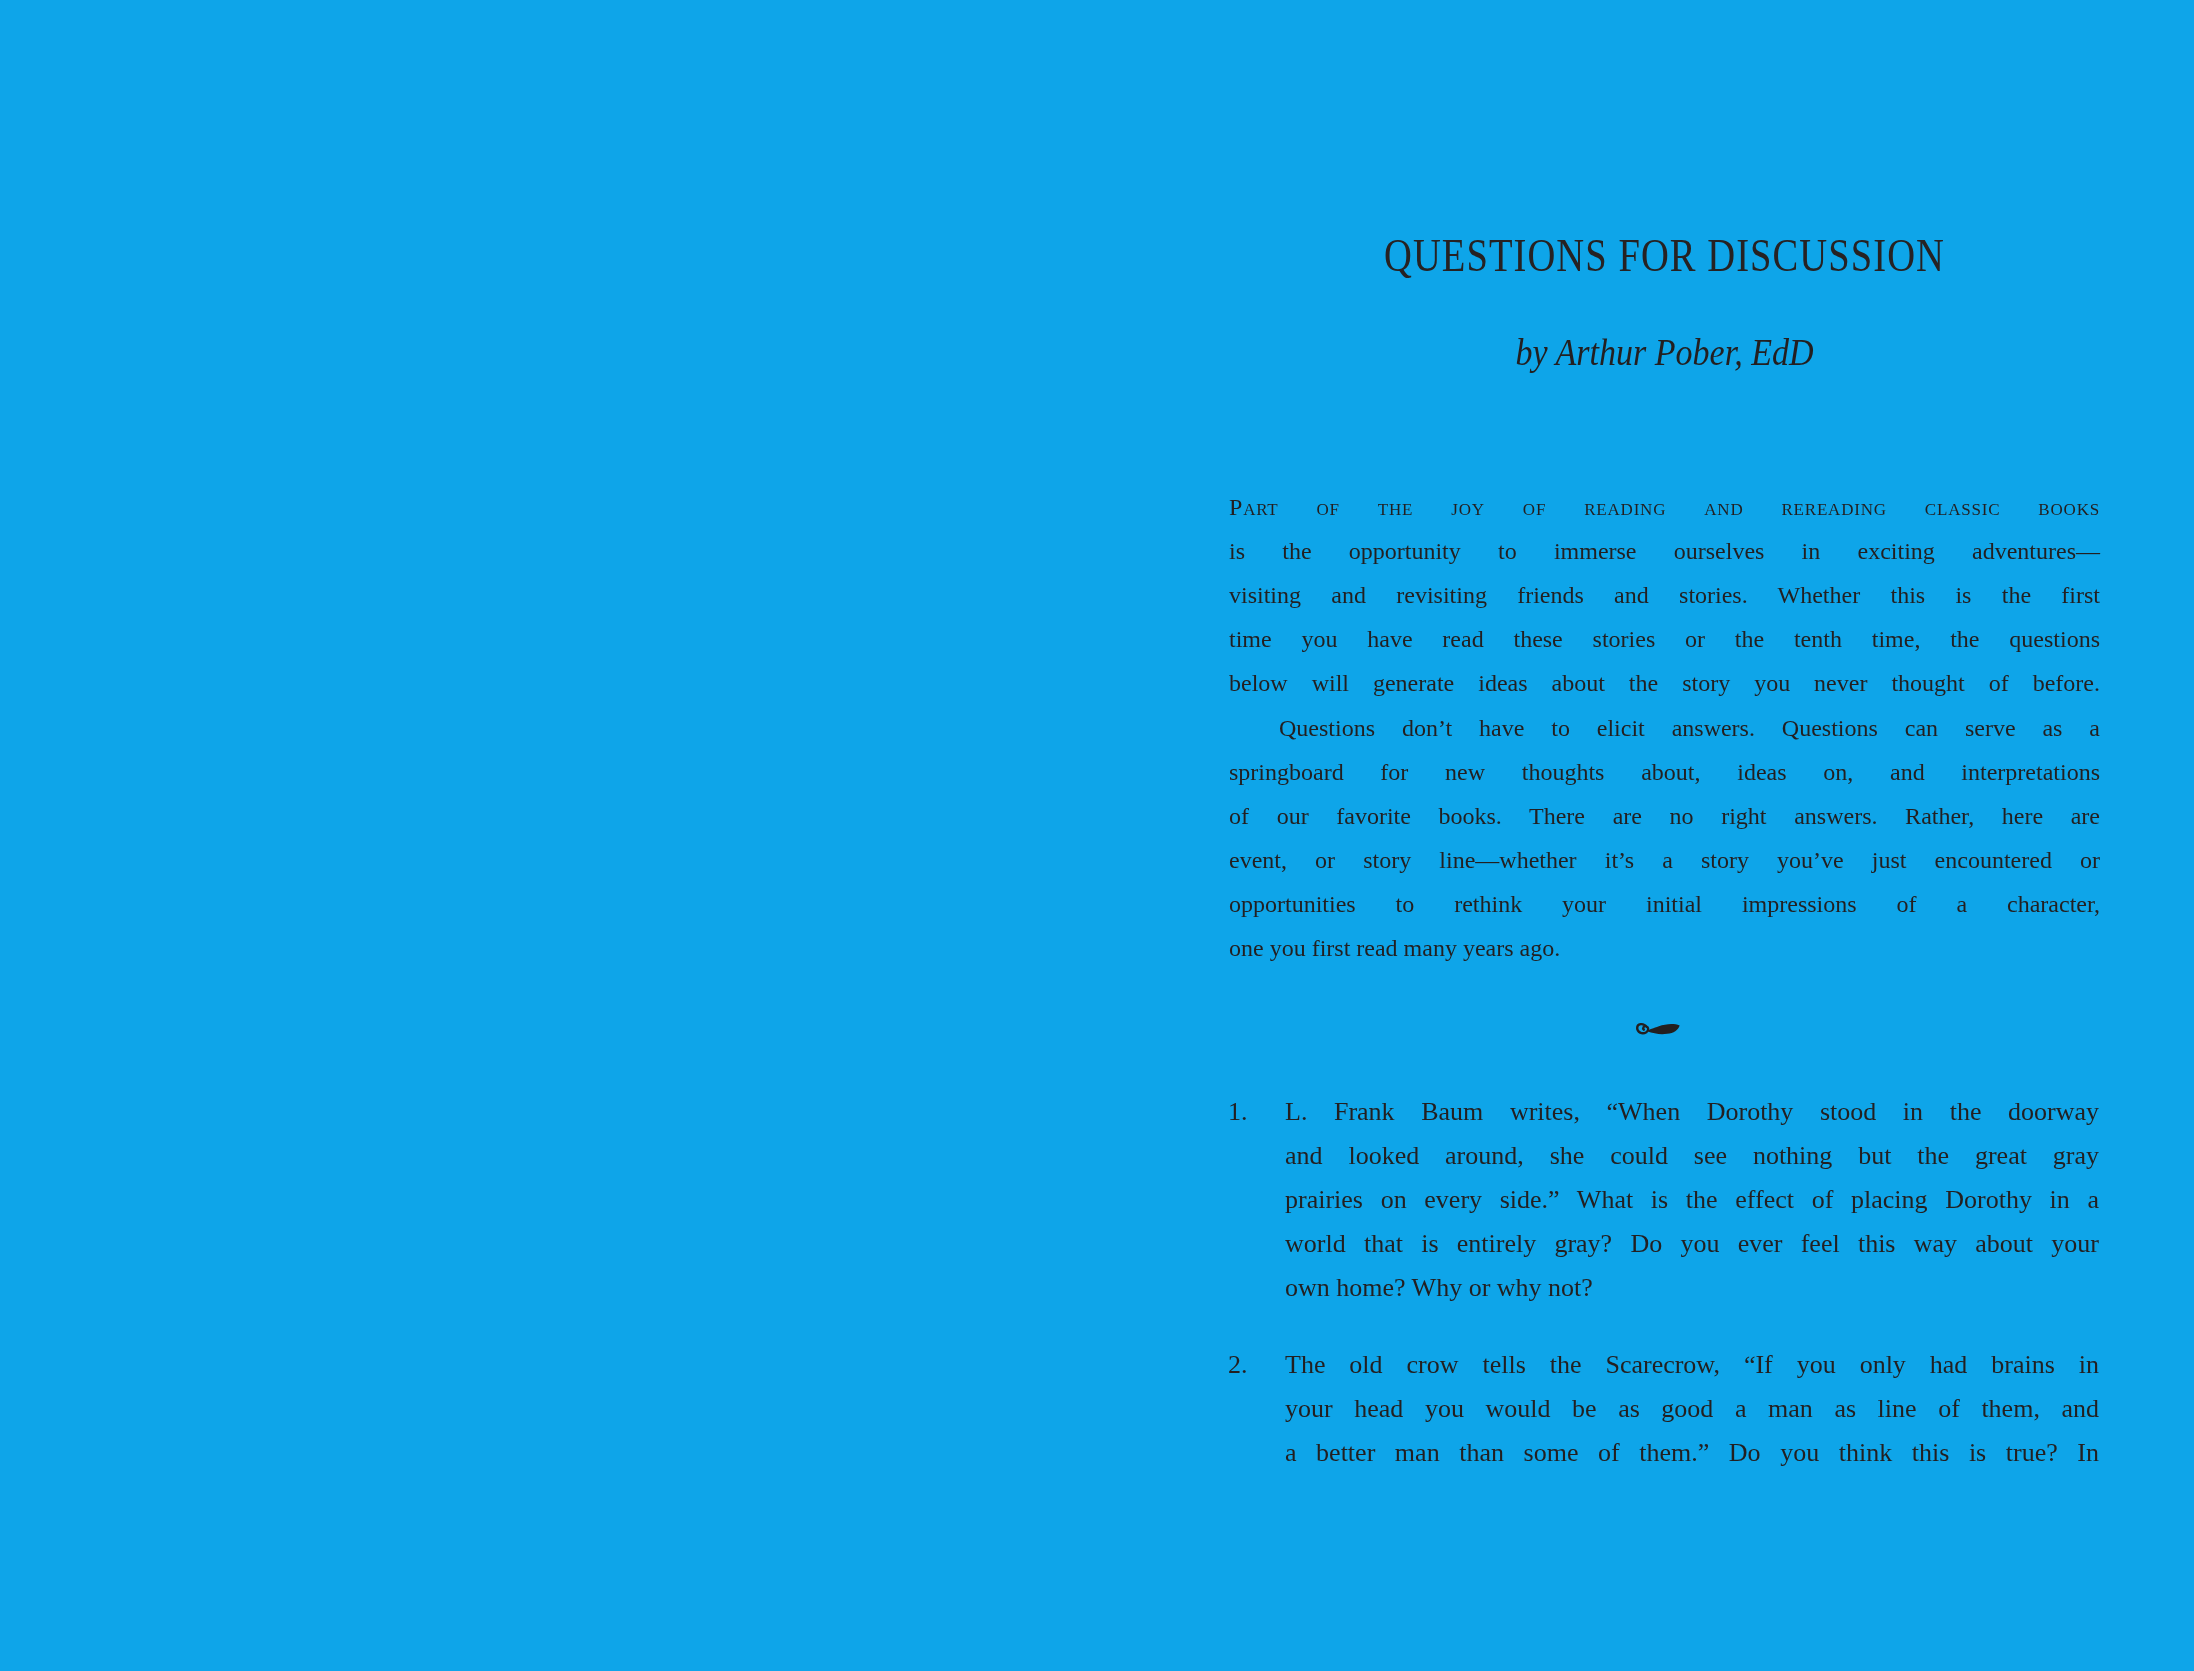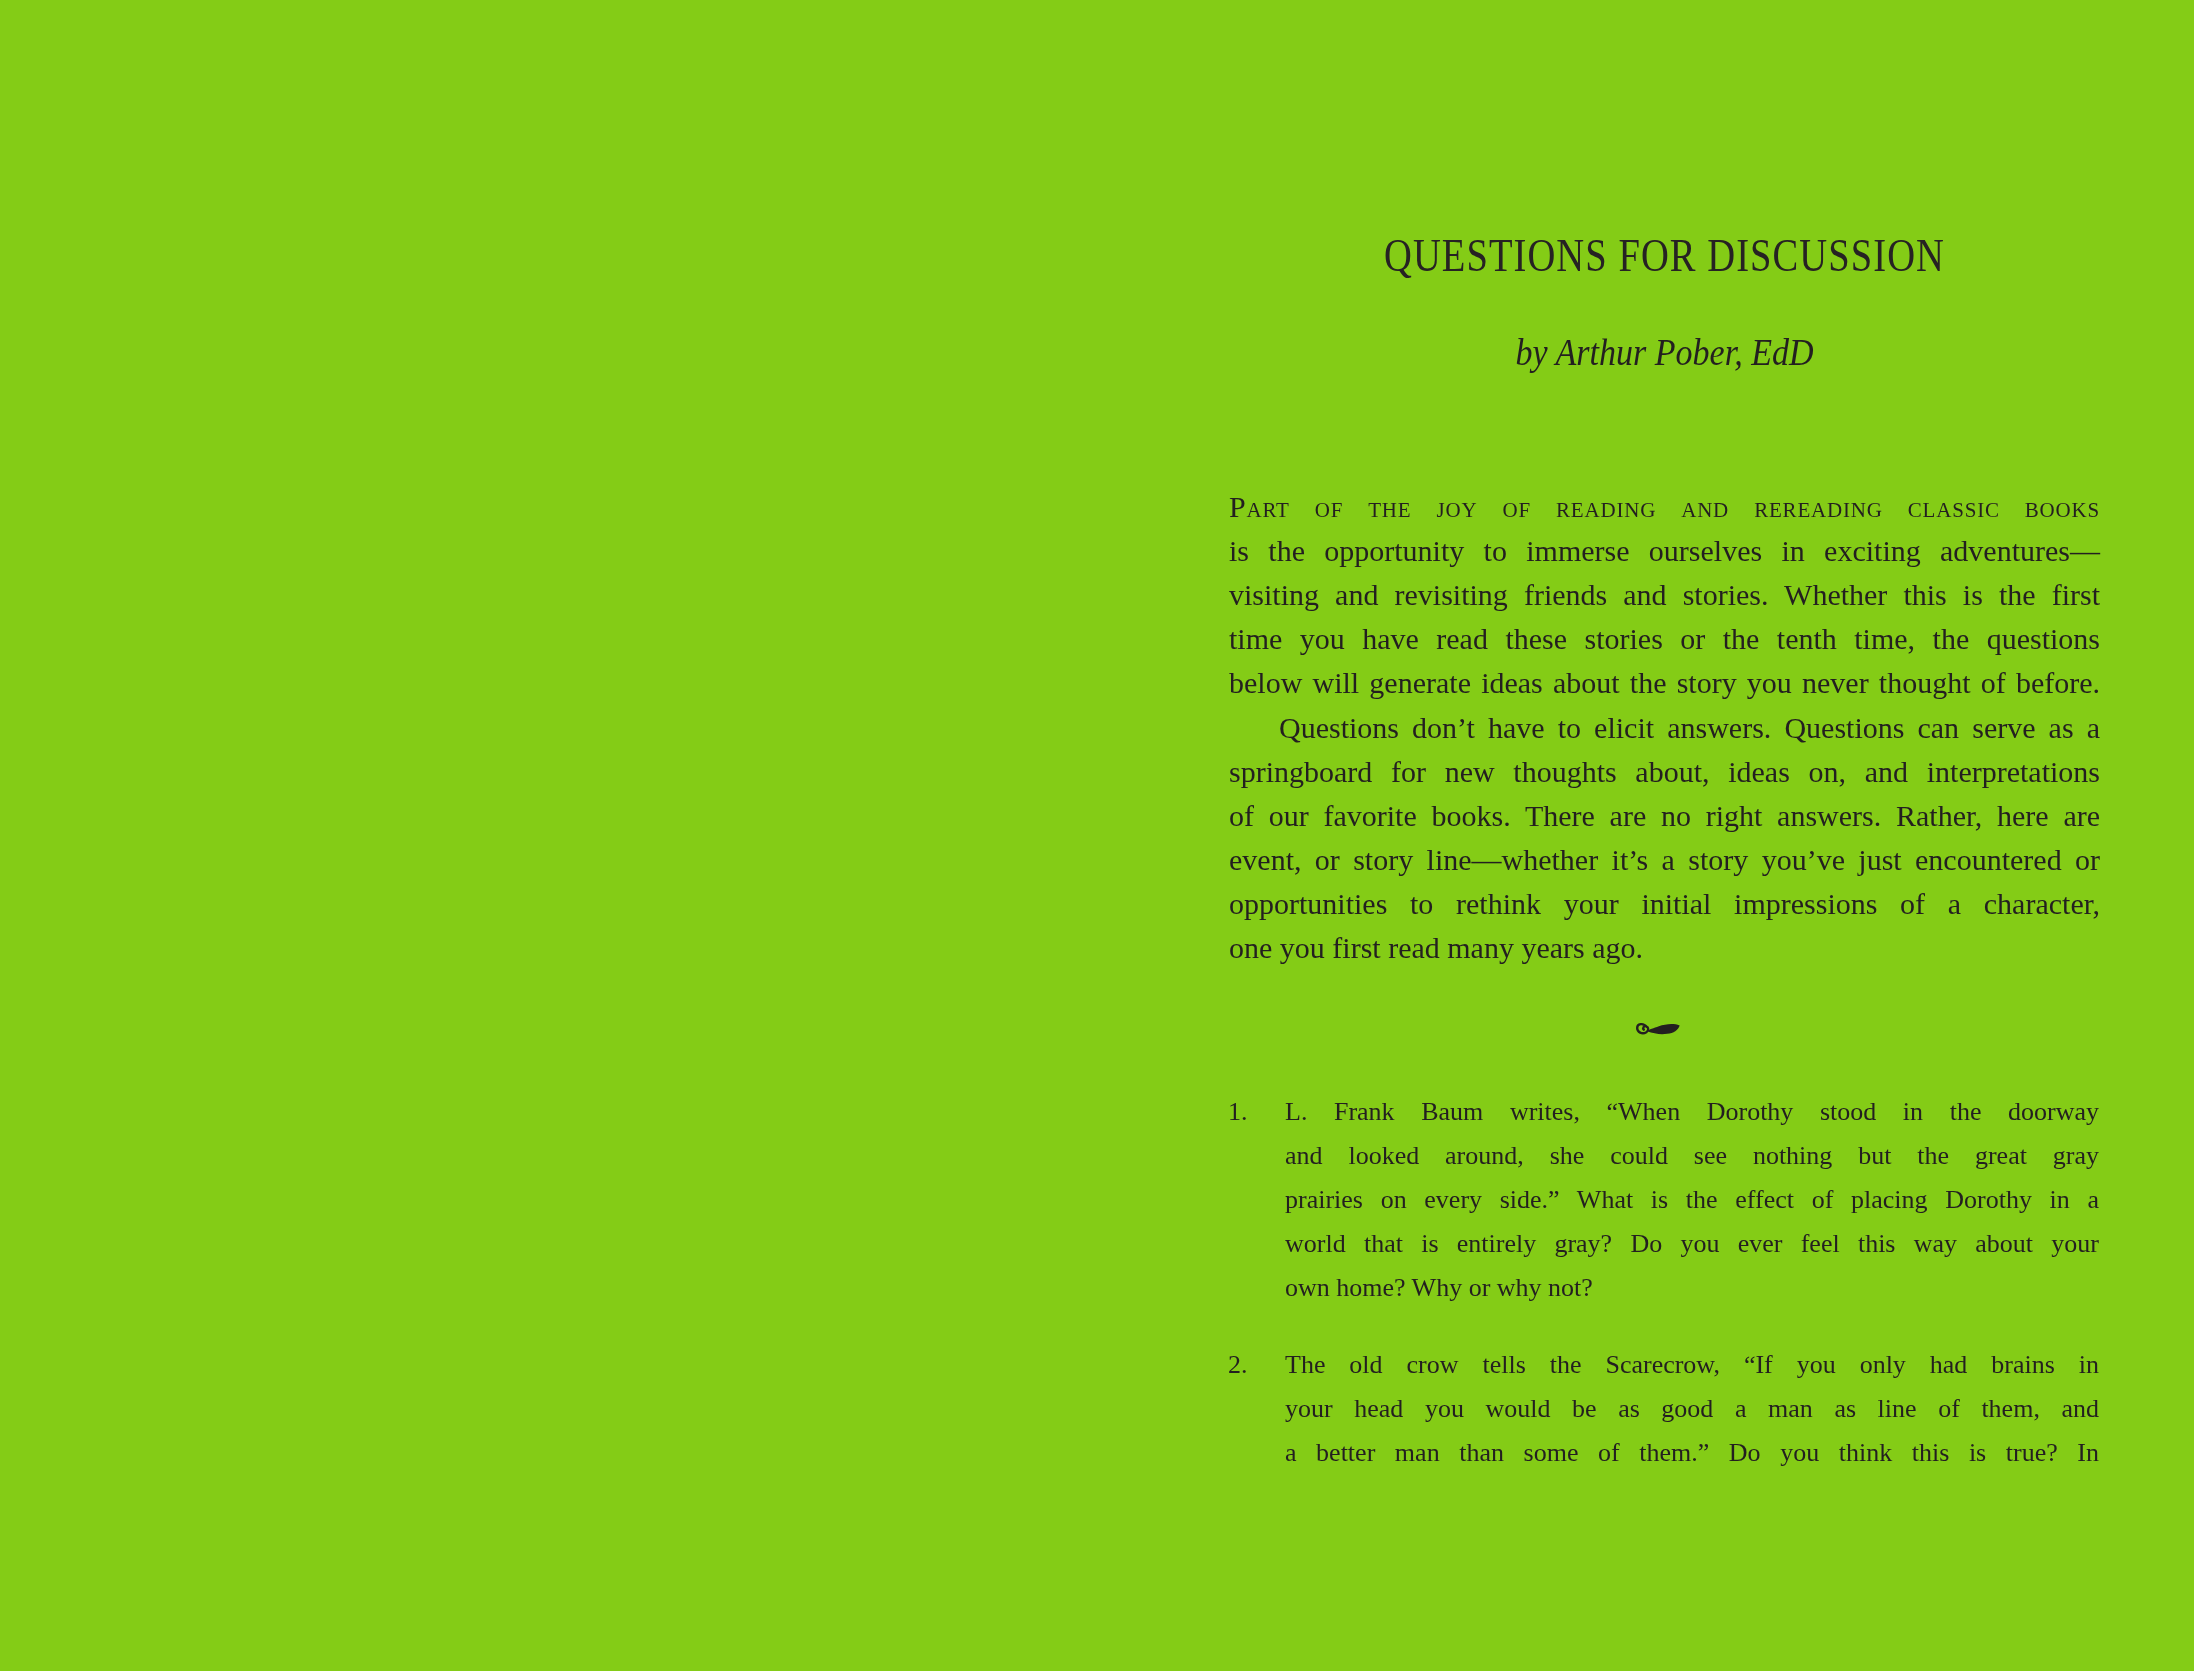--- a/index.html
+++ b/index.html
@@ -1,20 +1,20 @@
 <!DOCTYPE html>
 <html style="font-size:13.5px"><head>
 <meta charset="utf-8">
 <style>
   html, body { margin: 0; padding: 0; background: #ffffff; }
   .canvas {
     position: relative;
     width: 2194px;
     height: 1672px;
-    background: #84cc16;
+    background: #0ea5e9;
     overflow: hidden;
     font-family: "Liberation Serif", "DejaVu Serif", serif;
     color: #231f20;
   }
   .page-title {
     position: absolute;
     left: 1229px; top: 232px; width: 871px;
     font-size: 47px; line-height: 47px;
     letter-spacing: 1.3px;
     text-align: center;
@@ -28,21 +28,21 @@
     left: 1229px; top: 334px; width: 871px;
     font-size: 37px; line-height: 37px;
     font-style: italic;
     text-align: center;
     transform: scaleX(0.92);
     transform-origin: 50% 50%;
   }
   .textblock {
     position: absolute;
     left: 1229px; width: 871px;
-    font-size: 30px;
+    font-size: 24px;
   }
   .tline {
     line-height: 44px;
     text-align: justify;
     text-align-last: justify;
     white-space: normal;
   }
   .tline.last-left { text-align-last: left; }
   .para2 .tline:first-child { padding-left: 50px; }
   .para1 .tline:first-child {

